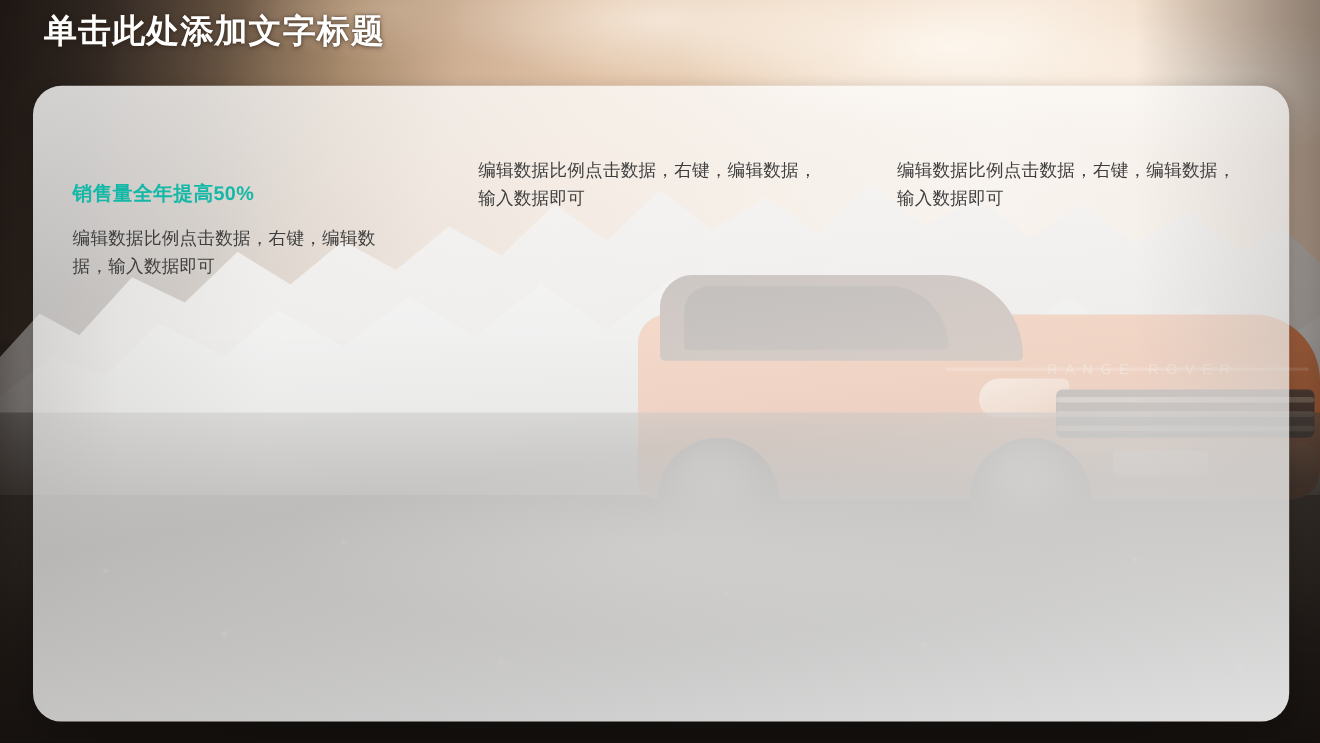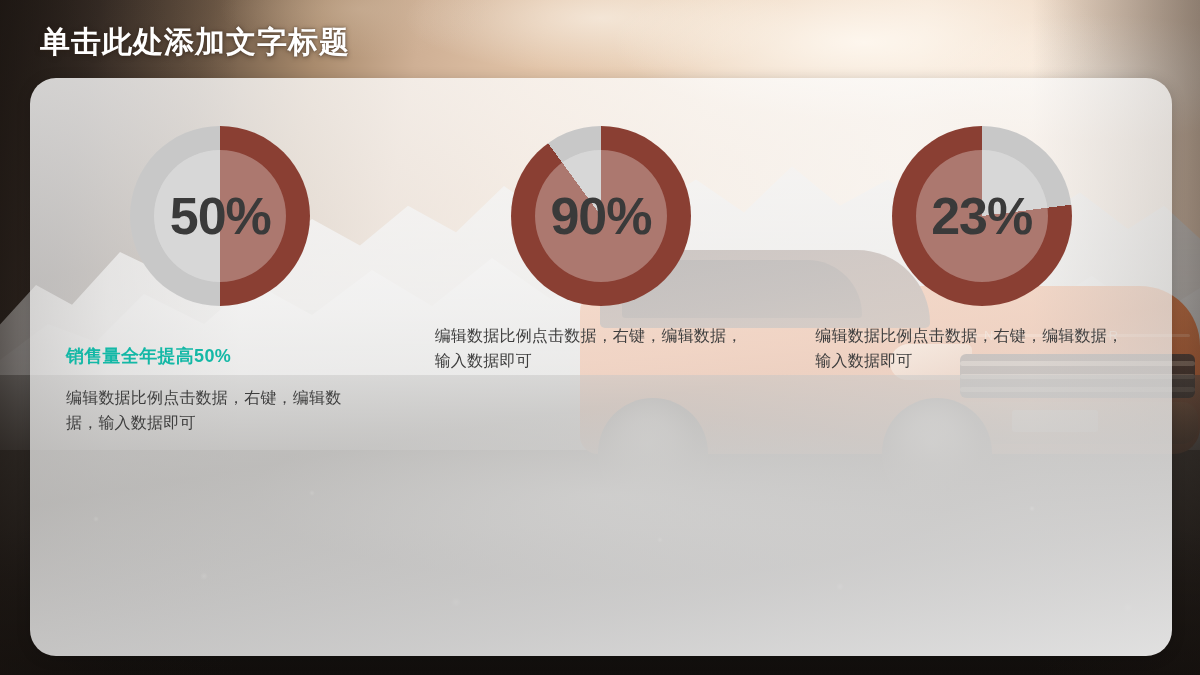--- a/index.html
+++ b/index.html
@@ -177,21 +177,21 @@
     inset: 0;
     background:
       linear-gradient(90deg, rgba(26,20,16,0.62) 0%, rgba(26,20,16,0.18) 9%, rgba(0,0,0,0) 20%),
       linear-gradient(270deg, rgba(26,20,16,0.45) 0%, rgba(26,20,16,0.0) 14%),
       linear-gradient(0deg, rgba(14,11,9,0.55) 0%, rgba(14,11,9,0) 22%);
   }
 
   
   .title {
     position: absolute;
-    left: 40px; top: 22px;
+    left: 40px; top: 8px;
     font-size: 30px;
     font-weight: 700;
     color: #ffffff;
     letter-spacing: 1px;
     text-shadow: 0 1px 5px rgba(40,28,18,0.55), 0 0 2px rgba(60,44,30,0.6);
     z-index: 8;
     white-space: nowrap;
   }
 
   
@@ -307,41 +307,26 @@
     <div class="bg-vignette"></div>
   </div>
 
   <div class="title">单击此处添加文字标题</div>
 
   <div class="card"></div>
 
   <div class="columns">
 
     <div class="col">
-      <div class="donut-wrap">
-        <div class="donut" style="background: conic-gradient(rgb(138, 63, 51) 0deg, rgb(138, 63, 51) 180deg, rgb(200, 200, 200) 180deg, rgb(200, 200, 200) 360deg);"></div>
-        <div class="donut-hole"></div>
-        <div class="donut-value">50%</div>
-      </div>
       <div class="col-heading">销售量全年提高50%</div>
       <div class="col-body">编辑数据比例点击数据，右键，编辑数据，输入数据即可</div>
     </div>
 
     <div class="col">
-      <div class="donut-wrap">
-        <div class="donut" style="background: conic-gradient(rgb(138, 63, 51) 0deg, rgb(138, 63, 51) 324deg, rgb(200, 200, 200) 324deg, rgb(200, 200, 200) 360deg);"></div>
-        <div class="donut-hole"></div>
-        <div class="donut-value">90%</div>
-      </div>
       <div class="col-body">编辑数据比例点击数据，右键，编辑数据，输入数据即可</div>
     </div>
 
     <div class="col">
-      <div class="donut-wrap">
-        <div class="donut" style="background: conic-gradient(rgb(200, 200, 200) 0deg, rgb(200, 200, 200) 82.8deg, rgb(138, 63, 51) 82.8deg, rgb(138, 63, 51) 360deg);"></div>
-        <div class="donut-hole"></div>
-        <div class="donut-value">23%</div>
-      </div>
       <div class="col-body">编辑数据比例点击数据，右键，编辑数据，输入数据即可</div>
     </div>
 
   </div>
 </div>
 
 </body></html>

